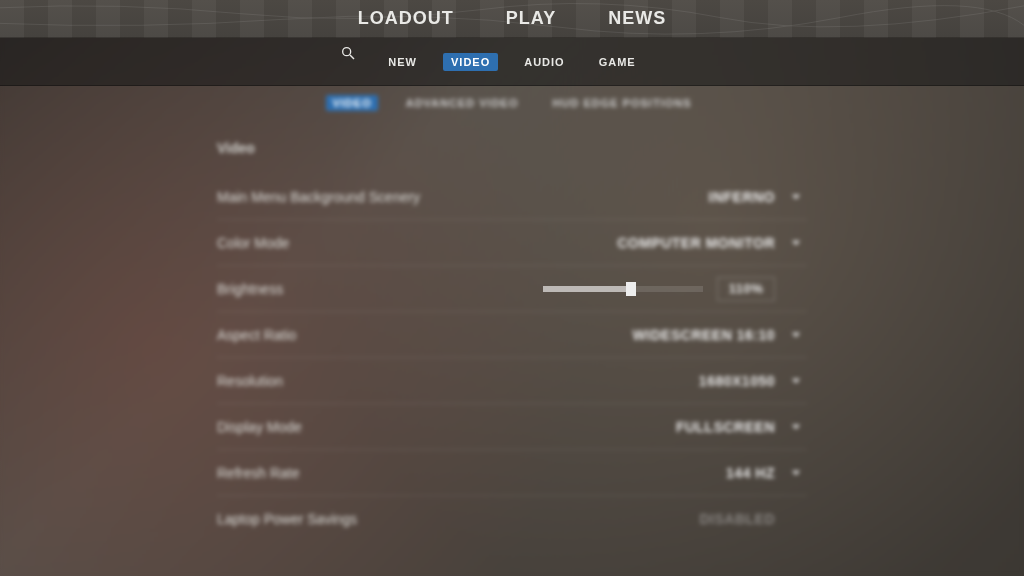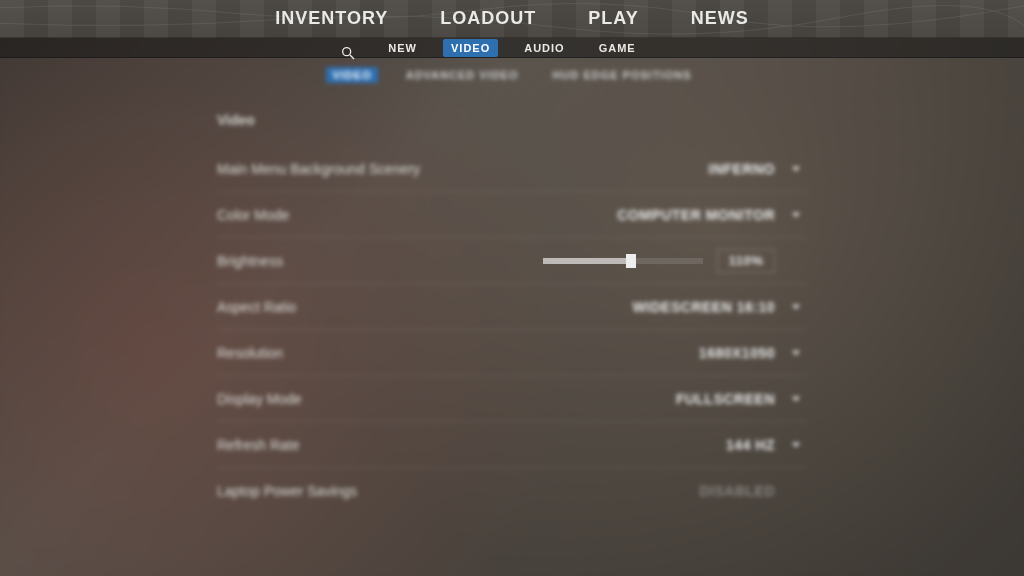--- a/index.html
+++ b/index.html
@@ -30,21 +30,21 @@
     color: #e9e9e6; text-transform: uppercase;
     font-stretch: condensed;
     cursor: pointer;
   }
   .topo { position:absolute; inset:0; pointer-events:none; opacity:0.08; }
   .topo svg { width:100%; height:100%; }
 
   
   .subbar {
     position: relative;
-    height: 20px;
+    height: 48px;
     background: rgba(22,22,22,0.55);
     display:flex; justify-content:center; align-items:center;
     gap: 18px;
     border-bottom: 1px solid rgba(0,0,0,0.3);
   }
   .searchbtn { position:absolute; left:340px; top:7px; cursor:pointer; }
   .searchbtn svg { width:16px; height:16px; fill:none; stroke:#e9e9e6; stroke-width:2; }
   .subtab {
     font-size: 11px; letter-spacing: 1px; font-weight:700;
     color:#e9e9e6; text-transform:uppercase; padding:3px 8px; cursor:pointer;
@@ -92,21 +92,20 @@
 <div class="blur-overlay"></div>
 
 <div class="topbar">
   <div class="topo">
     <svg viewBox="0 0 1024 38" preserveAspectRatio="none">
       <path d="M0 8 Q 120 2 240 14 T 480 10 T 720 18 T 1024 6" stroke="#fff" fill="none"></path>
       <path d="M0 24 Q 140 30 280 20 T 560 28 T 840 18 T 1024 26" stroke="#fff" fill="none"></path>
     </svg>
   </div>
   <div class="topnav">
-    <div class="topnav-item">INVENTORY</div>
     <div class="topnav-item">LOADOUT</div>
     <div class="topnav-item">PLAY</div>
     <div class="topnav-item">NEWS</div>
   </div>
 </div>
 
 <div class="subbar">
   <div class="searchbtn">
     <svg viewBox="0 0 24 24">
         <circle cx="10" cy="10" r="6"></circle>

